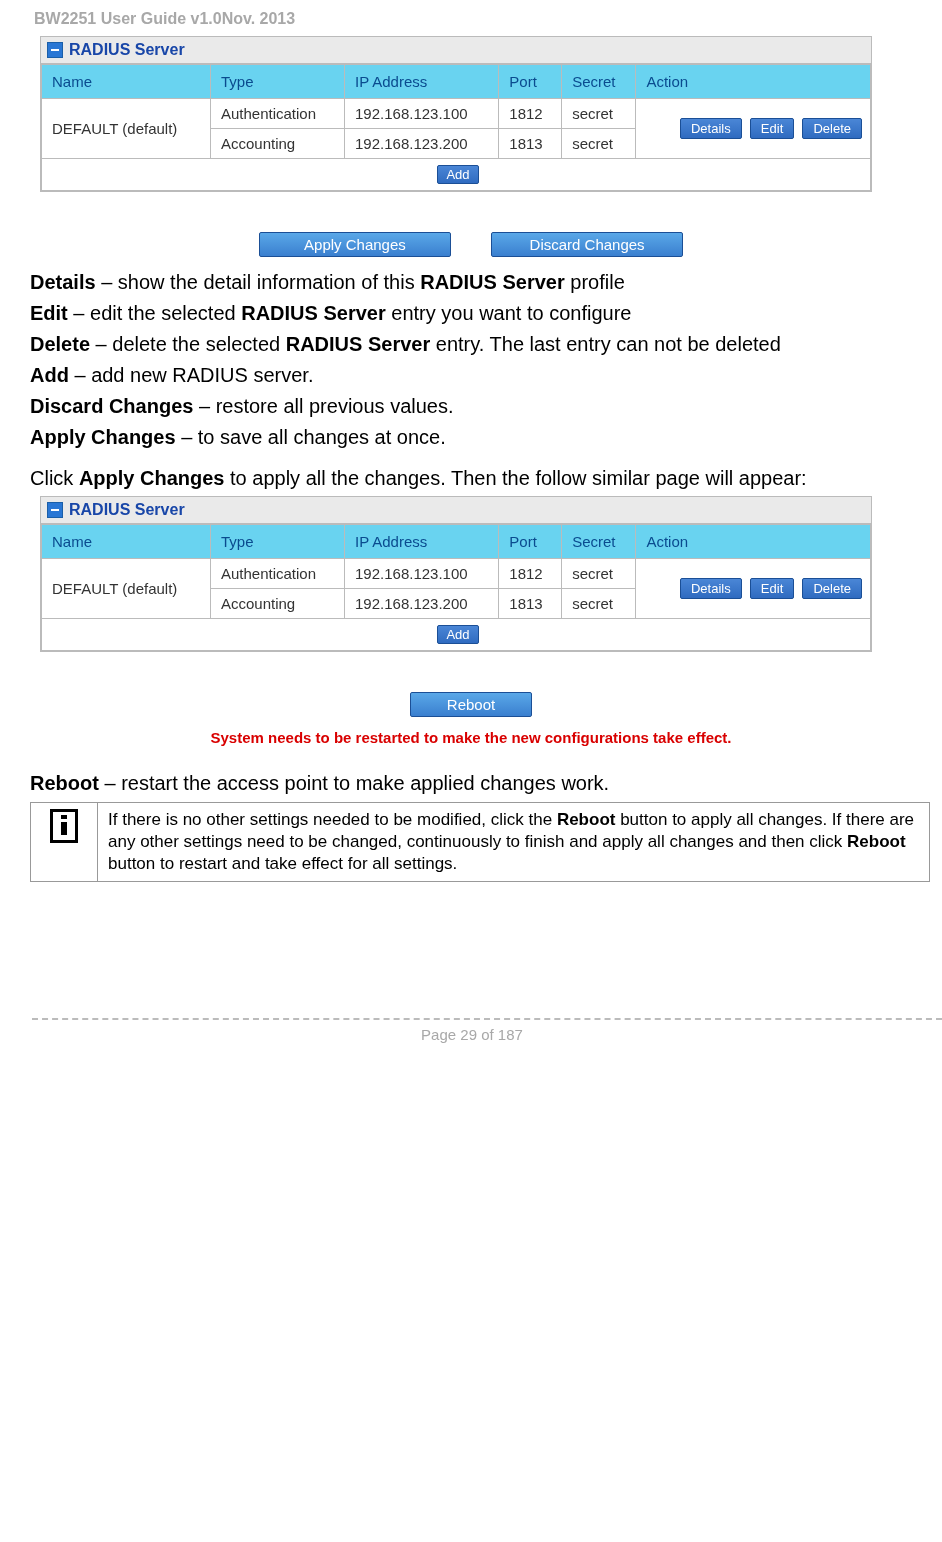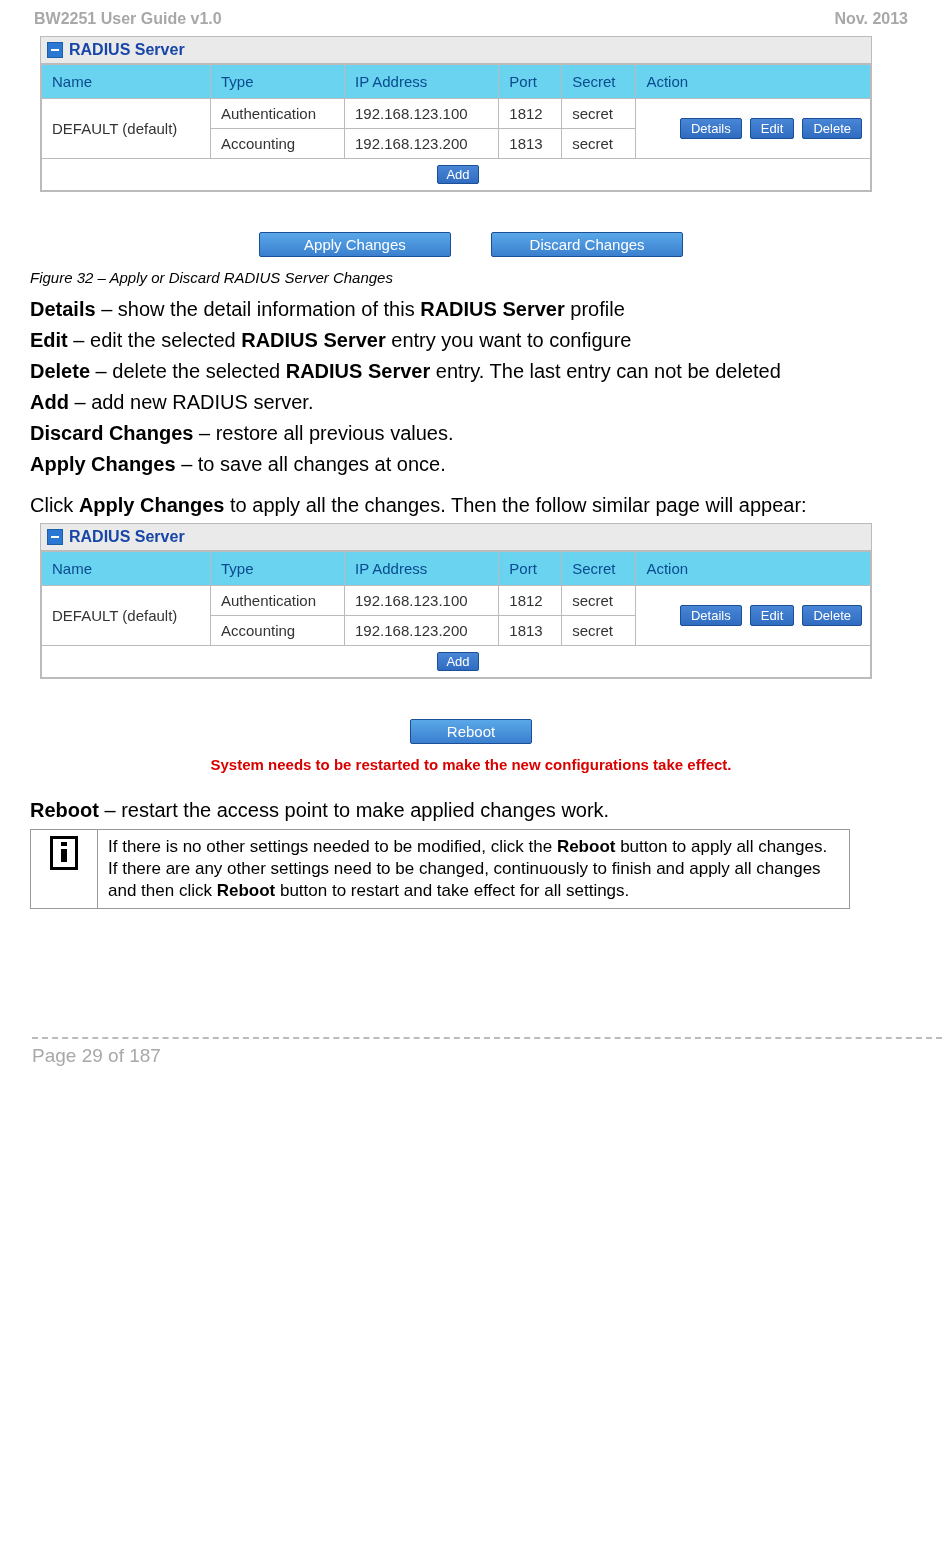--- a/index.html
+++ b/index.html
@@ -9,21 +9,21 @@
     font-size: 15px;
     color: #000;
     background: #fff;
     width: 942px;
   }
   .page {
     padding: 10px 30px 20px 30px;
   }
   .header-row {
     display: flex;
-    justify-content: space-between;
+    justify-content: flex-start;
     color: #a8a8a8;
     font-size: 16px;
     font-weight: bold;
     margin-bottom: 8px;
     padding: 0 4px;
   }
   .panel {
     border: 1px solid #bbb;
     margin-left: 10px;
     width: 830px;
@@ -148,22 +148,22 @@
   }
   .sys-msg {
     text-align: center;
     color: #d90000;
     font-weight: bold;
     font-size: 15px;
     margin: 8px 0 4px 0;
   }
   .info-table {
     border-collapse: collapse;
-    width: 820px;
-    margin: 6px 0 8px 0;
+    width: 900px;
+    margin: 6px 0 16px 0;
   }
   .info-table td {
     border: 1px solid #999;
     padding: 6px 10px;
     vertical-align: top;
     font-size: 17px;
     line-height: 1.3;
   }
   .info-icon-cell {
     width: 46px;
@@ -192,23 +192,23 @@
     top: 10px;
     left: 8px;
     width: 6px;
     height: 13px;
     background: #000;
   }
   .footer {
     margin-top: 100px;
     border-top: 2px dashed #bbb;
     padding: 6px 30px 10px 0;
-    text-align: left;
+    text-align: center;
     color: #a8a8a8;
-    font-size: 19px;
+    font-size: 15px;
     margin-left: 32px;
   }
 </style>
 </head>
 <body>
 
 <div class="page">
 
   <div class="header-row">
     <span>BW2251 User Guide v1.0</span>
@@ -255,21 +255,20 @@
       </tr>
     </tbody>
       </table>
   </div>
 
   <div class="apply-row">
     <span class="wide-btn">Apply Changes</span>
     <span class="wide-btn">Discard Changes</span>
   </div>
 
-  <div class="caption">Figure 32 – Apply or Discard RADIUS Server Changes</div>
 
   <p class="body"><span class="bold">Details</span><span> – show the detail information of this </span><span class="bold">RADIUS Server</span><span> profile</span></p>
 
   <p class="body"><span class="bold">Edit</span><span> – edit the selected </span><span class="bold">RADIUS Server</span><span> entry you want to configure</span></p>
 
   <p class="body"><span class="bold">Delete</span><span> – delete the selected </span><span class="bold">RADIUS Server</span><span> entry. The last entry can not be deleted</span></p>
 
   <p class="body"><span class="bold">Add</span><span> – add new RADIUS server.</span></p>
 
   <p class="body"><span class="bold">Discard Changes</span><span> – restore all previous values.</span></p>

